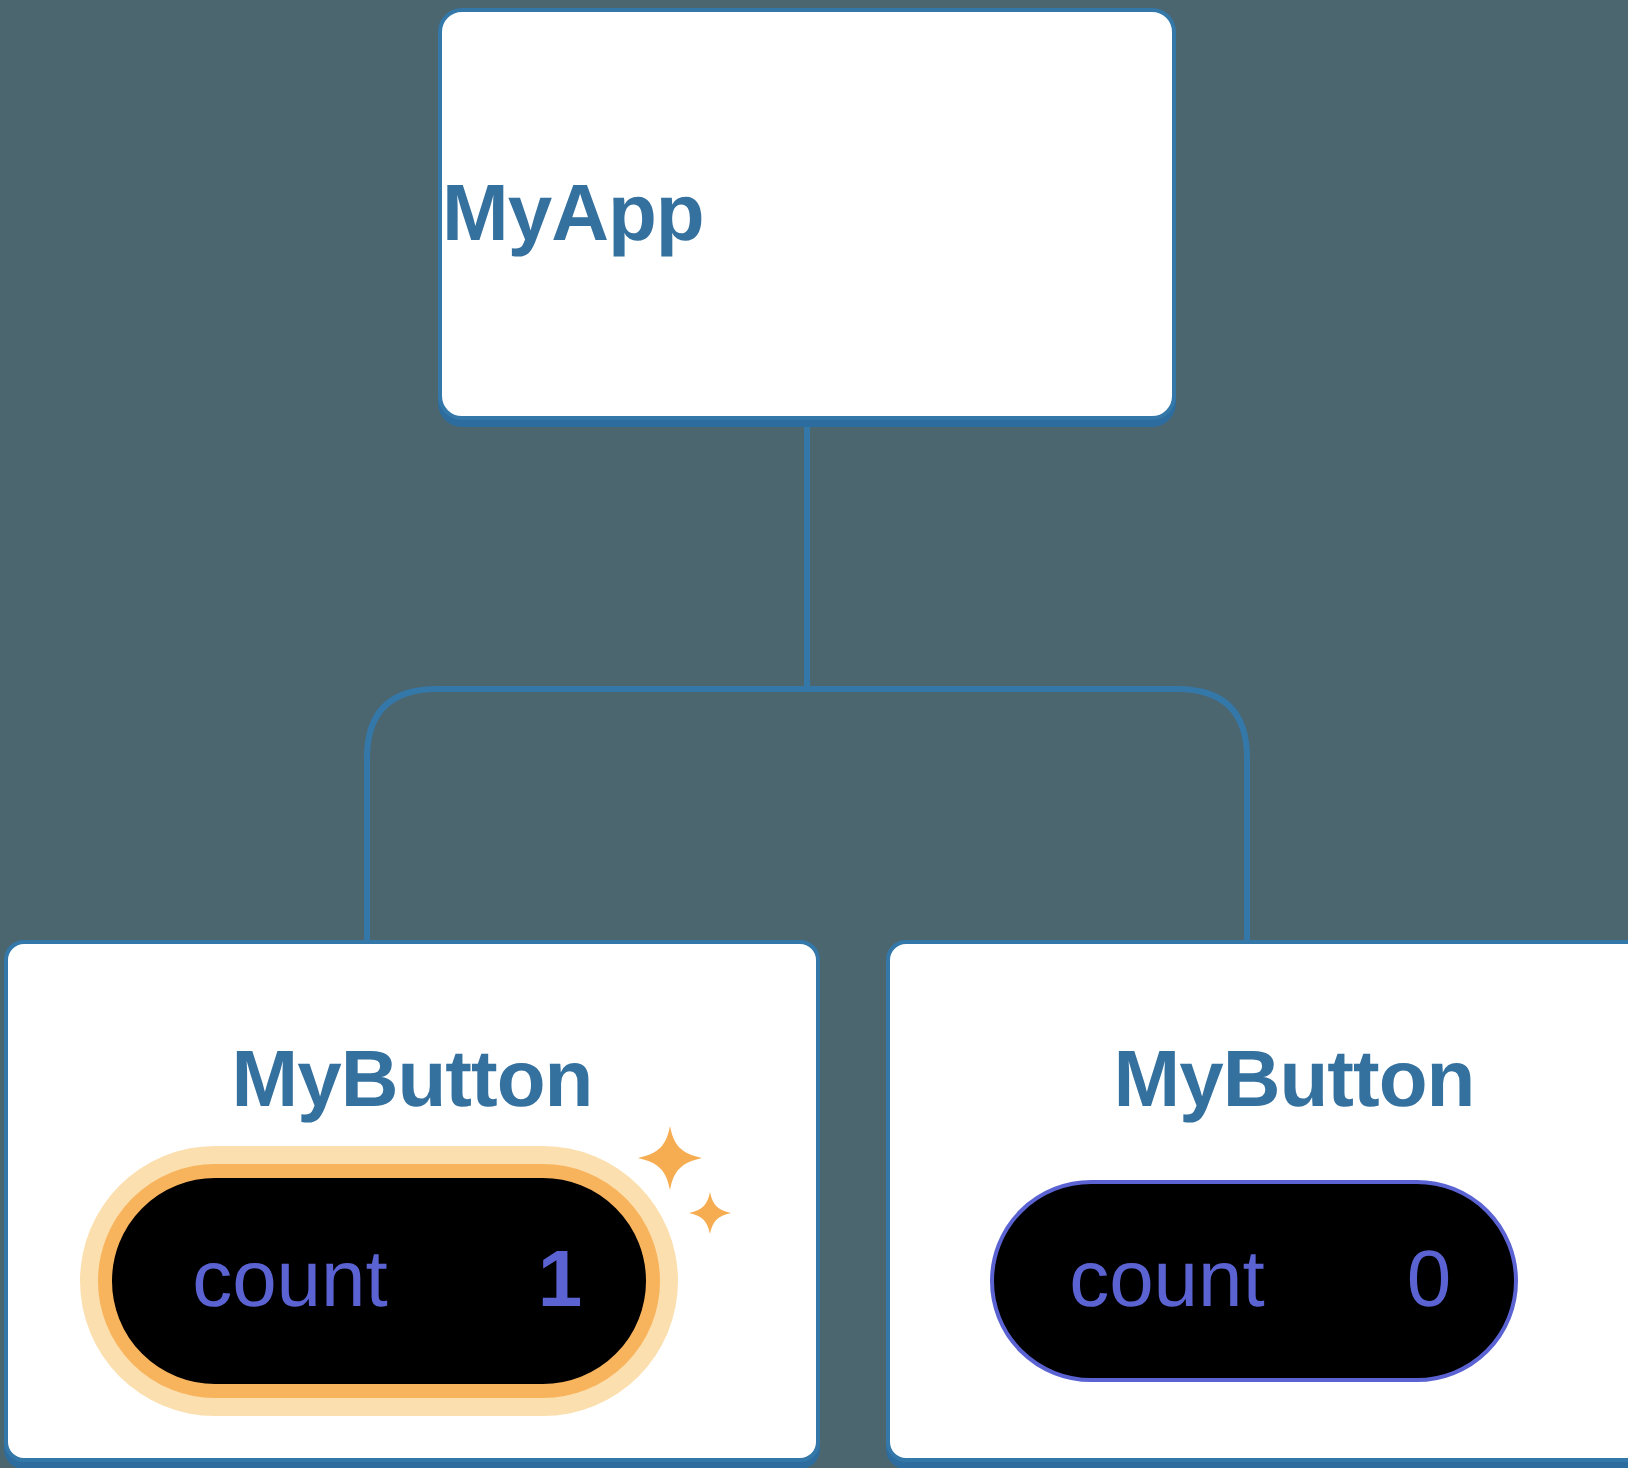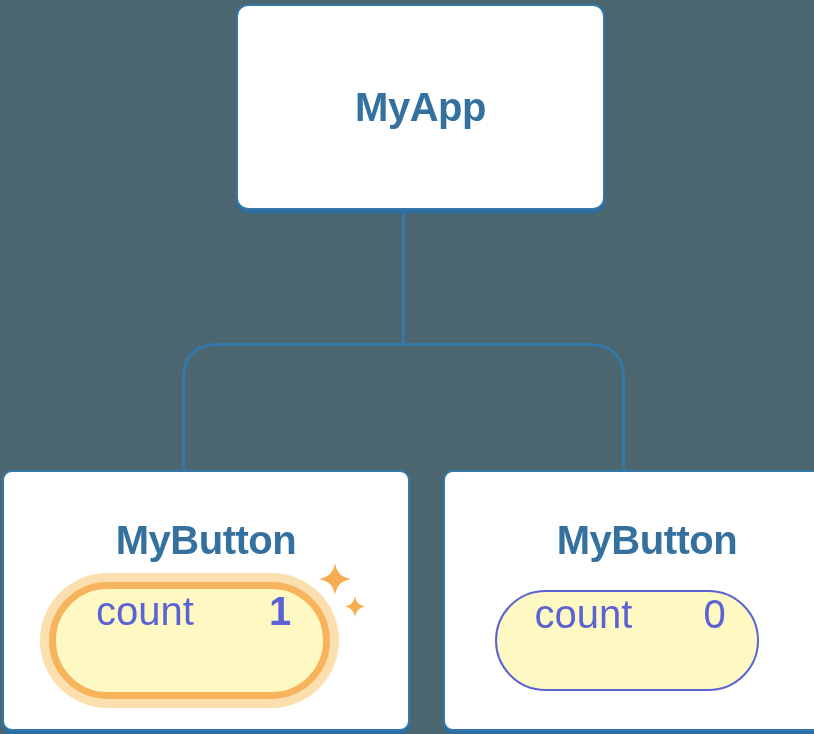--- a/index.html
+++ b/index.html
@@ -22,45 +22,45 @@
   .stage{position:absolute;inset:0;width:814px;height:734px;}
   svg.connectors{position:absolute;left:0;top:0;}
   .node{
     position:absolute;
     background:#ffffff;
     border:2.5px solid var(--blue);
     border-radius:12px;
     box-shadow:0 3.5px 0 0 var(--blue-dark);
   }
   .node-root{
-    left:236px;top:4px;width:369px;height:206px;
-    display:flex;align-items:center;justify-content:center;
+    left:219px;top:4px;width:369px;height:206px;
+    display:flex;align-items:center;
   }
   .node-child{
     top:470px;width:408px;height:261px;border-radius:10px;
   }
   .node-child-left{left:2px;}
   .node-child-right{left:443px;}
   .node-title{
     color:var(--blue-text);
     font-size:40px;
     font-weight:700;
     letter-spacing:-0.5px;
     text-align:center;
   }
   .child-title{
     position:absolute;
     left:0;right:0;
     top:46px;
   }
   .pill{
     position:absolute;
-    background:#fef9c3;
+    background:#000000;
     display:flex;
-    align-items:flex-start;
+    align-items:center;
     border-radius:999px;
     overflow:hidden;
   }
   .pill-highlighted{
     left:45px;top:110px;width:281px;height:117px;
     border:7px solid var(--orange);
     box-shadow:0 0 0 9px var(--orange-light);
   }
   .pill-normal{
     left:50px;top:118px;width:264px;height:101px;

